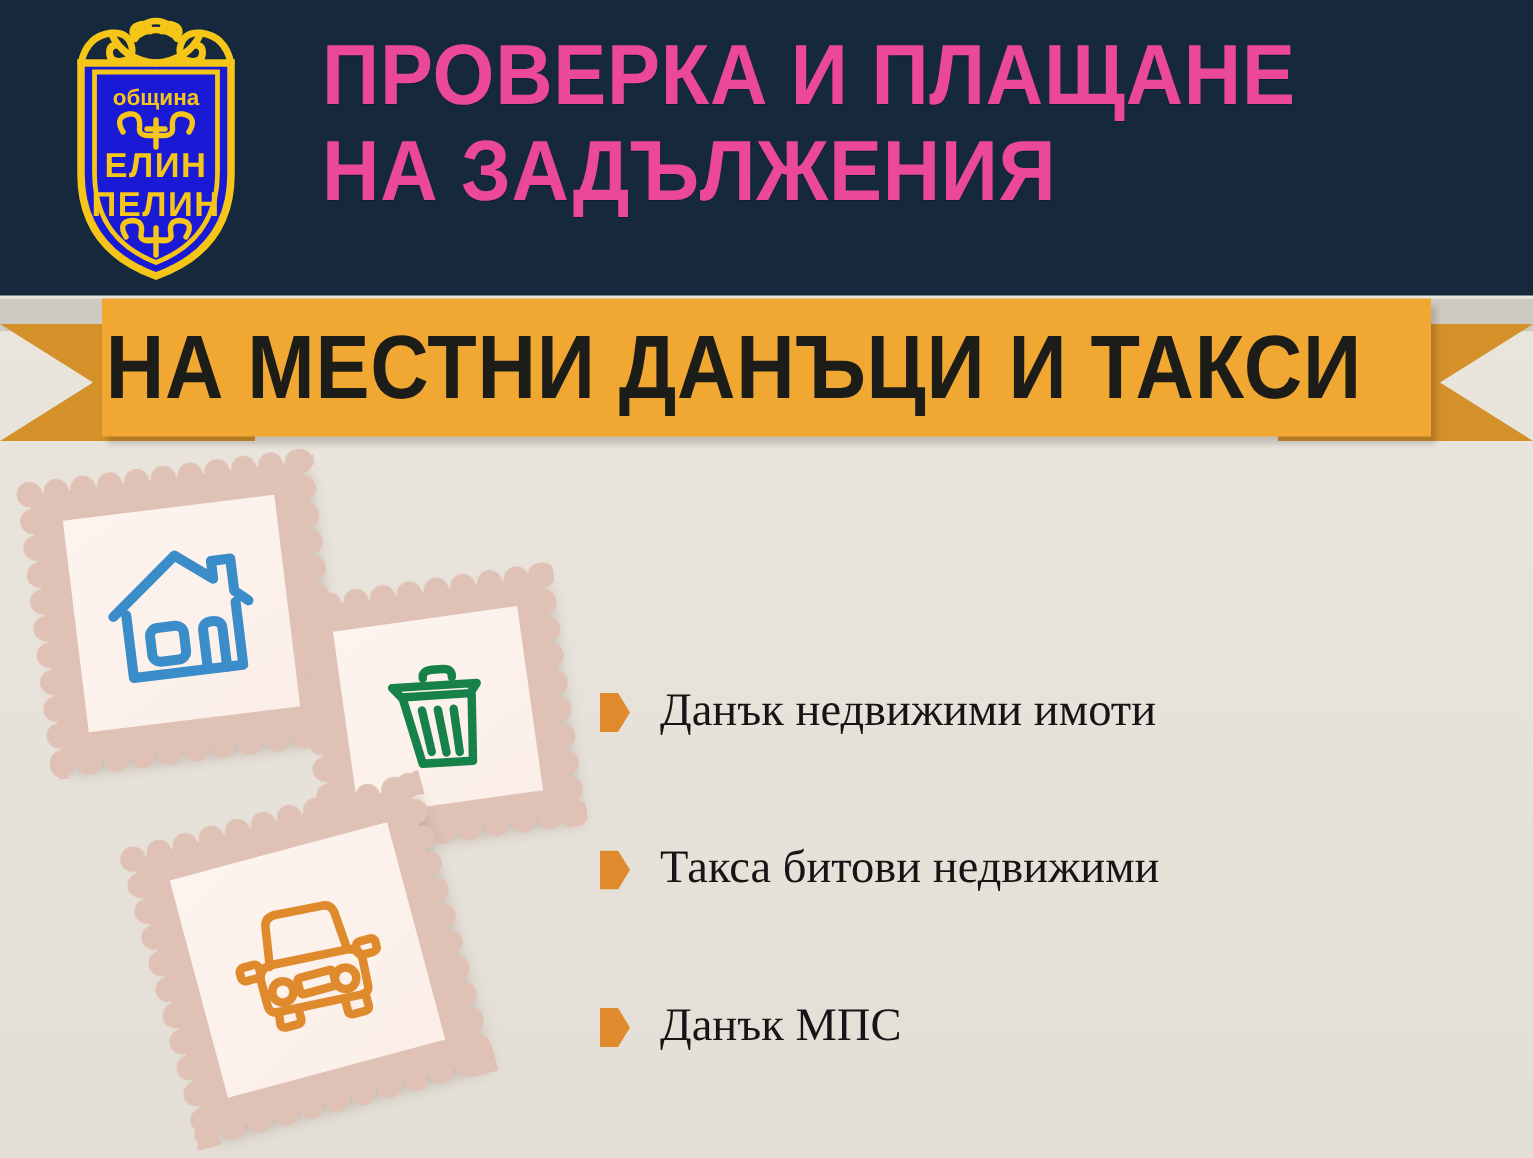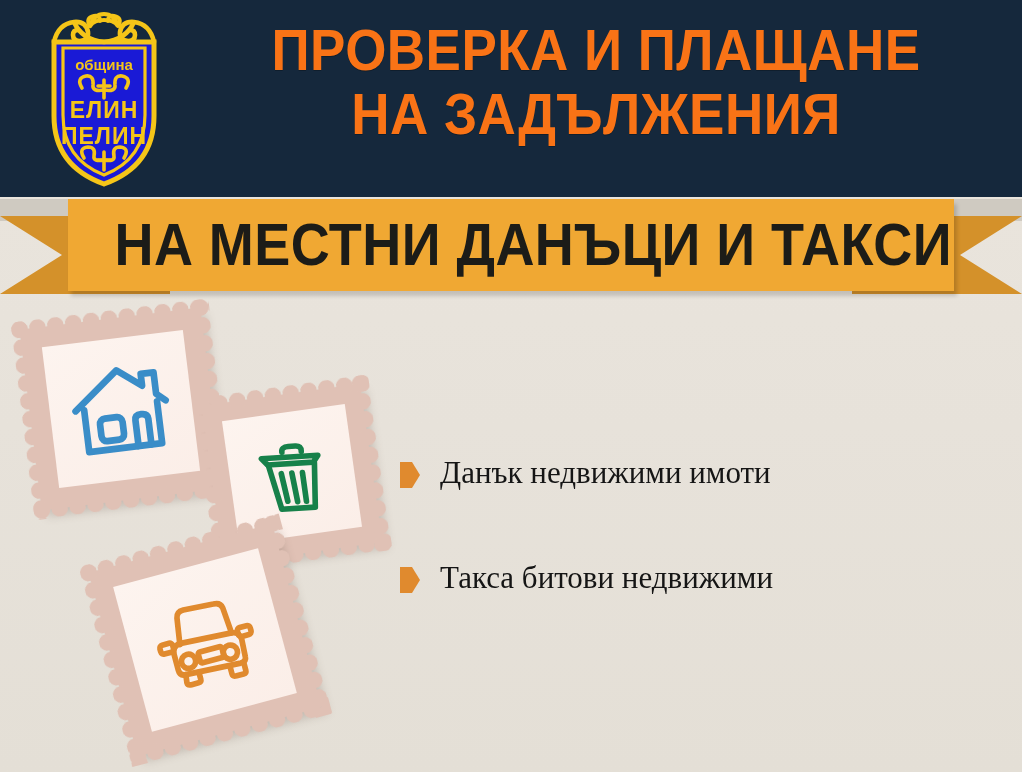--- a/index.html
+++ b/index.html
@@ -37,22 +37,21 @@
     left: 30px;
     top: 8px;
     width: 148px;
     height: 182px;
   }
   .header-titles {
     position: absolute;
     left: 186px;
     top: 18px;
     width: 820px;
-    text-align: center;
-    color: #f97316;
+    color: #ec4899;
   }
   .title-line {
     font-family: "Liberation Sans", sans-serif;
     font-weight: bold;
     font-size: 57px;
     line-height: 64px;
     letter-spacing: 0.5px;
     transform: scaleX(0.93);
     transform-origin: center;
     white-space: nowrap;
@@ -96,21 +95,21 @@
   .ribbon-main {
     position: absolute;
     left: 68px;
     top: 0;
     width: 886px;
     height: 92px;
     background: #f0a833;
     box-shadow: 3px 5px 4px rgba(0,0,0,0.16);
     display: flex;
     align-items: center;
-    justify-content: flex-start;
+    justify-content: flex-end;
   }
   .ribbon-text {
     font-family: "Liberation Sans", sans-serif;
     font-weight: bold;
     font-size: 60px;
     line-height: 60px;
     color: #1c1c18;
     transform: scaleX(0.9);
     white-space: nowrap;
     letter-spacing: 0.5px;
@@ -300,16 +299,24 @@
 
     <div class="bullet-item">
       <span class="bullet-marker">
         <svg viewBox="0 0 20 26" width="20" height="26">
             <path d="M0 0 L12 0 L20 13 L12 26 L0 26 Z" fill="#e08a2e"></path>
           </svg>
       </span>
       <span class="bullet-label">Такса битови недвижими</span>
     </div>
 
+    <div class="bullet-item">
+      <span class="bullet-marker">
+        <svg viewBox="0 0 20 26" width="20" height="26">
+            <path d="M0 0 L12 0 L20 13 L12 26 L0 26 Z" fill="#e08a2e"></path>
+          </svg>
+      </span>
+      <span class="bullet-label">Данък МПС</span>
+    </div>
 
   </div>
 
 </div>
 
 </body></html>

